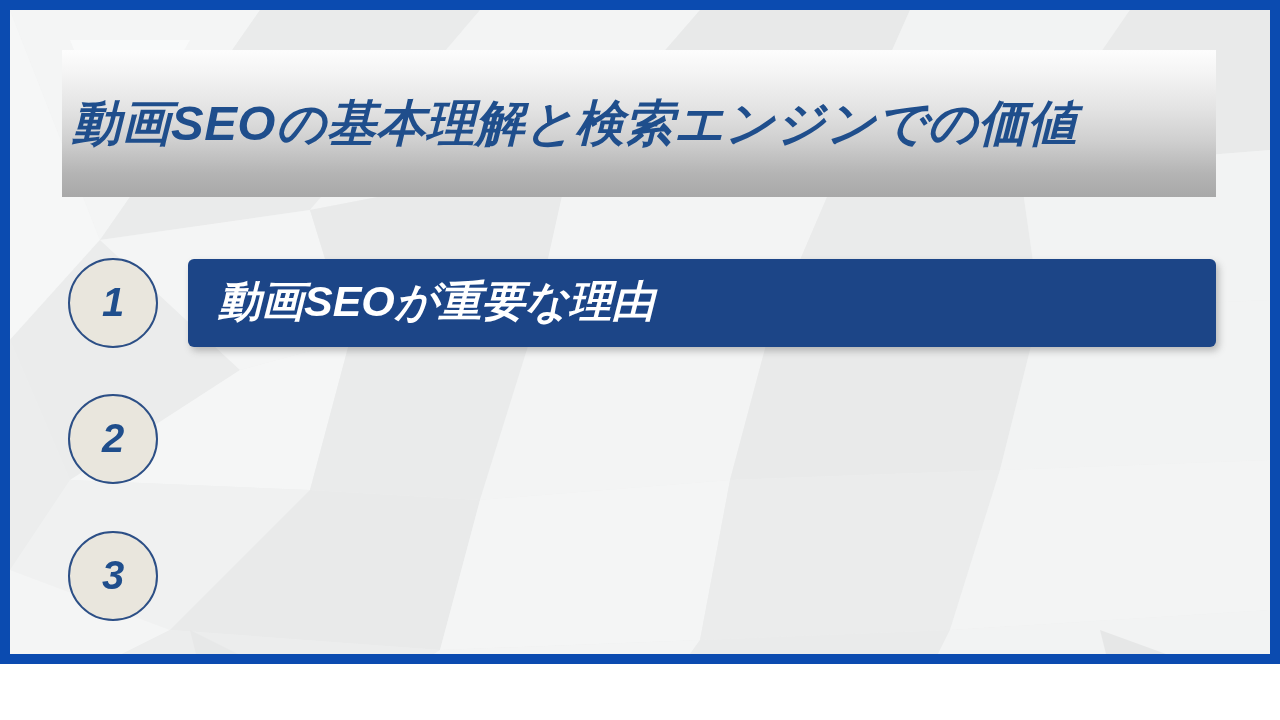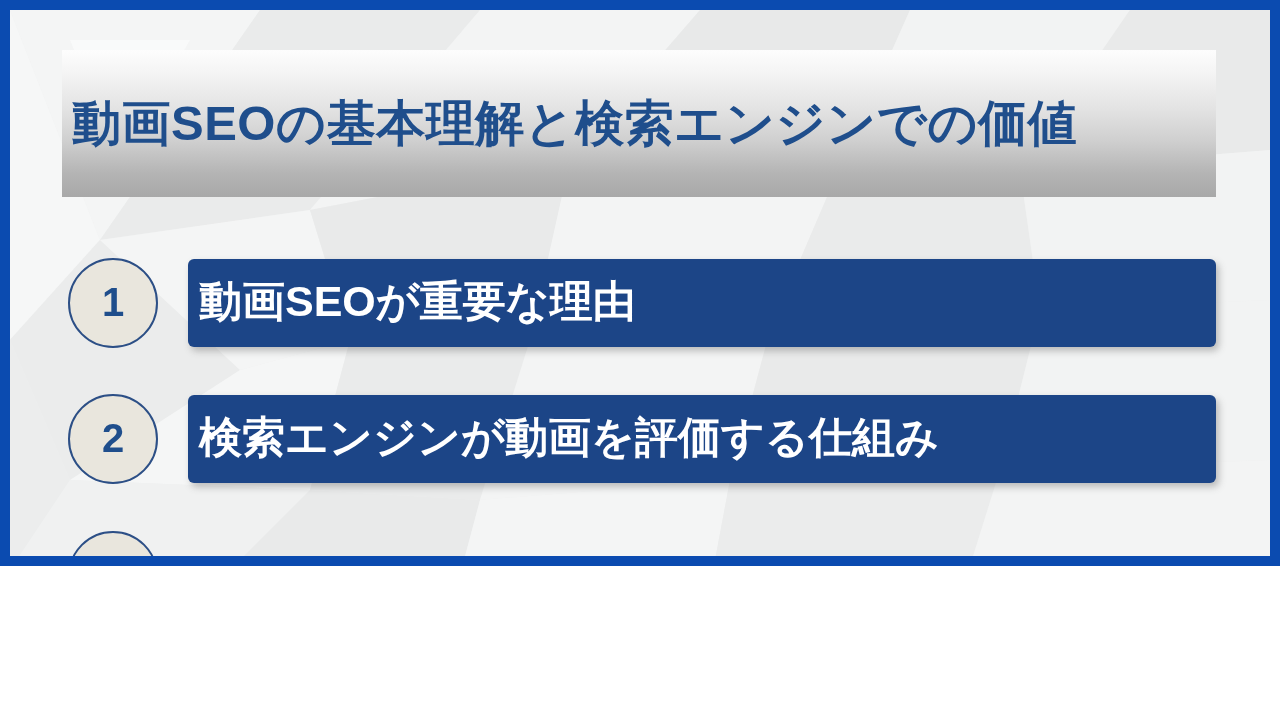--- a/index.html
+++ b/index.html
@@ -3,25 +3,26 @@
 <meta charset="utf-8">
 <style>
   html, body {
     margin: 0;
     padding: 0;
     background: #ffffff;
   }
   .slide {
     position: relative;
     width: 1280px;
-    height: 566px;
+    height: 664px;
     overflow: hidden;
     background: #6d28d9;
     box-sizing: border-box;
     font-family: "Liberation Sans", "DejaVu Sans", sans-serif;
+    font-style: italic;
   }
   
   .frame {
     position: absolute;
     inset: 0;
     border: 10px solid #0b4bb0;
     box-sizing: border-box;
     pointer-events: none;
     z-index: 30;
   }
@@ -102,21 +103,21 @@
     background: #1c4587;
     border-radius: 6px;
     box-shadow: 3px 4px 7px rgba(80,80,80,0.35);
     display: flex;
     align-items: center;
   }
   .row-label {
     color: #ffffff;
     font-size: 43px;
     font-weight: bold;
-    padding-left: 11px;
+    padding-left: 30px;
     white-space: nowrap;
     line-height: 1;
     position: relative;
     top: -1px;
   }
 </style>
 </head>
 <body>
 
 <div class="slide">
@@ -167,23 +168,20 @@
     </div>
     <div class="row-bar">
       <div class="row-label">動画SEOが重要な理由</div>
     </div>
   </div>
 
   <div class="row row-2">
     <div class="num-circle">
       <span>2</span>
     </div>
-    <div class="row-bar">
-      <div class="row-label">検索エンジンが動画を評価する仕組み</div>
-    </div>
   </div>
 
   <div class="row row-3">
     <div class="num-circle">
       <span>3</span>
     </div>
   </div>
 
   <div class="frame"></div>
 </div>

